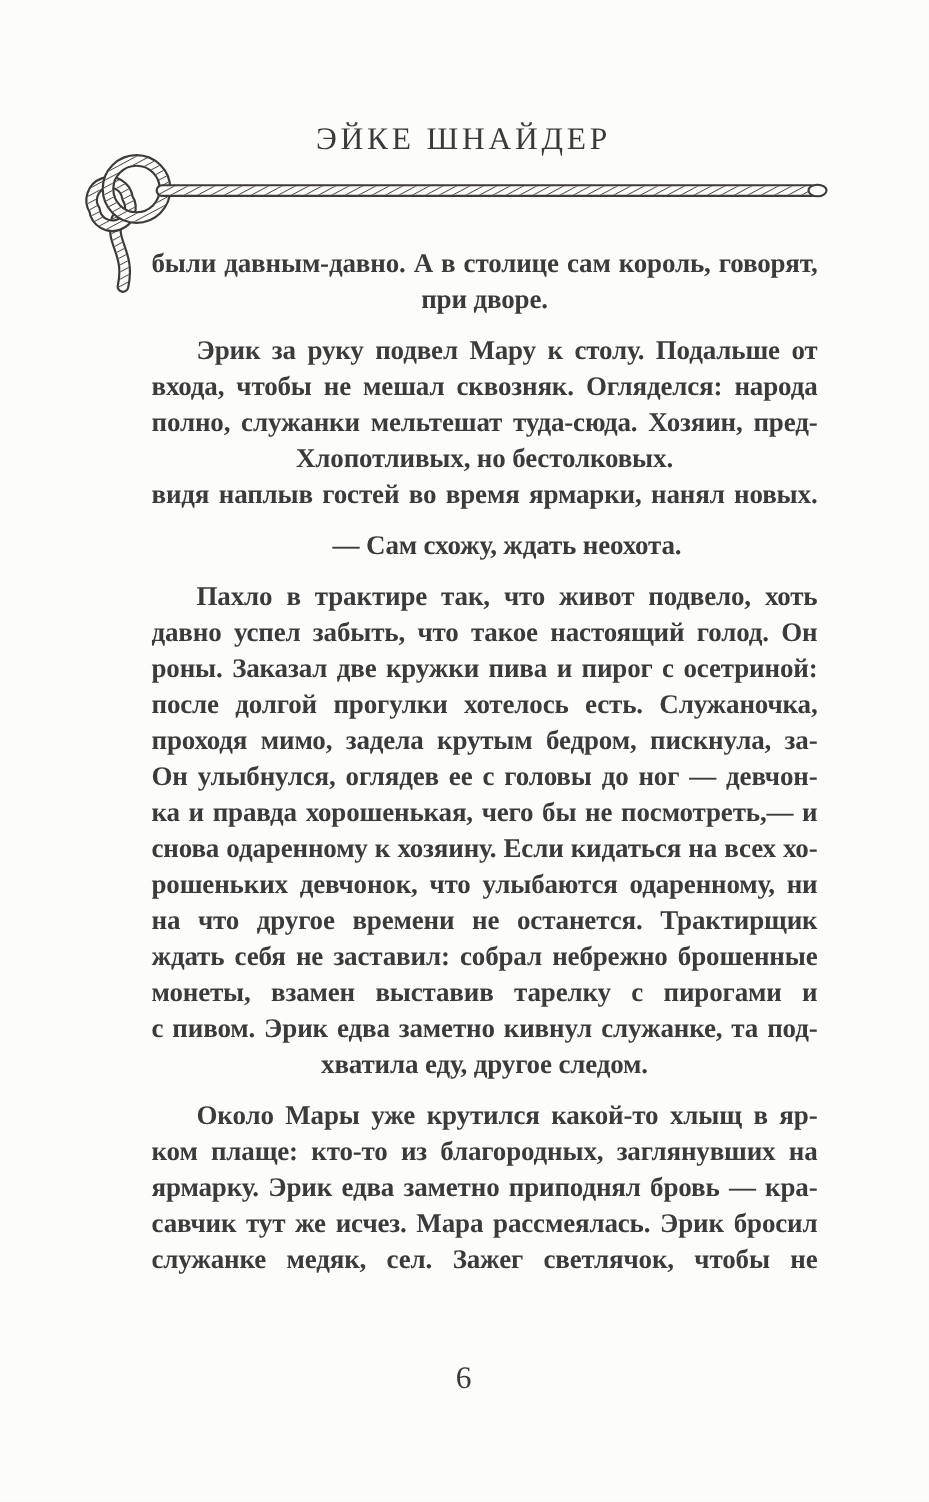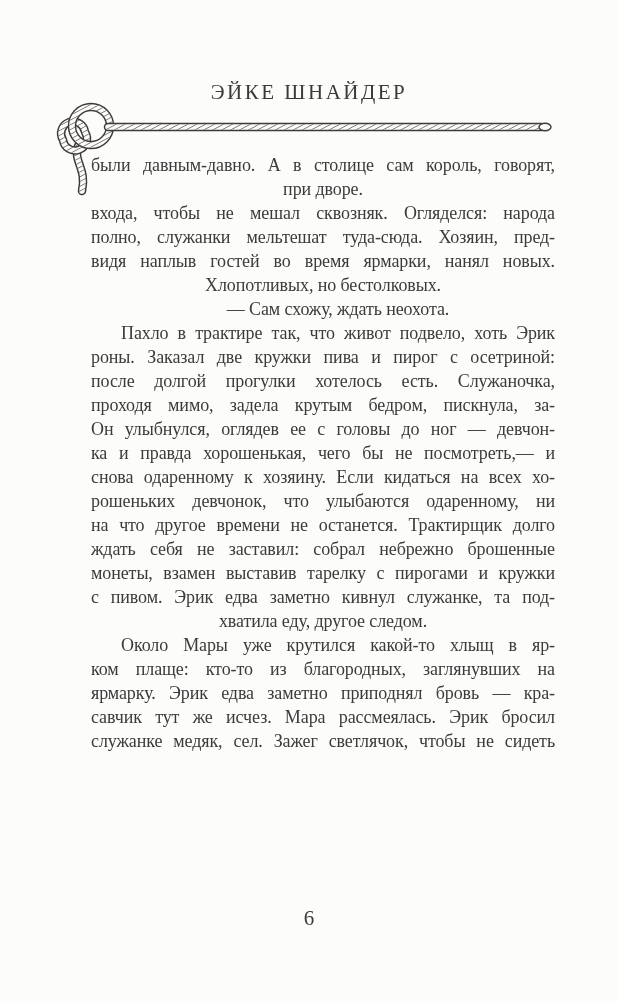--- a/index.html
+++ b/index.html
@@ -28,21 +28,21 @@
     position: absolute;
     top: 0; left: 0;
   }
   .text-block {
     position: absolute;
     top: 153px; left: 91px; width: 464px;
     font-size: 18px;
     letter-spacing: -0.1px;
     color: #3b3b3b;
   }
-  .paragraph { margin: 0; }
+  .paragraph { margin: 10px; font-weight: bold; }
   .line {
     height: 24px;
     line-height: 24px;
     text-align: justify;
     overflow: hidden;
   }
   
   .line::after {
     content: "";
     display: inline-block;
@@ -94,30 +94,32 @@
       <ellipse cx="545" cy="127" rx="6" ry="3.8" fill="#fcfcfb" stroke="#3e3a37" stroke-width="1.4"></ellipse>
     </g>
   </svg>
 
   <div class="text-block">
       <div class="paragraph">
         <div class="line">были давным-давно. А в столице сам король, говорят,</div>
         <div class="line last">при дворе.</div>
       </div>
       <div class="paragraph">
+        <div class="line indent">Эрик за руку подвел Мару к столу. Подальше от</div>
         <div class="line">входа, чтобы не мешал сквозняк. Огляделся: народа</div>
         <div class="line">полно, служанки мельтешат туда-сюда. Хозяин, пред-</div>
+        <div class="line last">Хлопотливых, но бестолковых.</div>
         <div class="line">видя наплыв гостей во время ярмарки, нанял новых.</div>
-        <div class="line last">Хлопотливых, но бестолковых.</div>
       </div>
       <div class="paragraph">
         <div class="line last indent">— Сам схожу, ждать неохота.</div>
       </div>
       <div class="paragraph">
         <div class="line indent">Пахло в трактире так, что живот подвело, хоть Эрик</div>
+        <div class="line">давно успел забыть, что такое настоящий голод. Он</div>
         <div class="line">роны. Заказал две кружки пива и пирог с осетриной:</div>
         <div class="line">после долгой прогулки хотелось есть. Служаночка,</div>
         <div class="line">проходя мимо, задела крутым бедром, пискнула, за-</div>
         <div class="line">Он улыбнулся, оглядев ее с головы до ног — девчон-</div>
         <div class="line">ка и правда хорошенькая, чего бы не посмотреть,— и</div>
         <div class="line">снова одаренному к хозяину. Если кидаться на всех хо-</div>
         <div class="line">рошеньких девчонок, что улыбаются одаренному, ни</div>
         <div class="line">на что другое времени не останется. Трактирщик долго</div>
         <div class="line">ждать себя не заставил: собрал небрежно брошенные</div>
         <div class="line">монеты, взамен выставив тарелку с пирогами и кружки</div>

